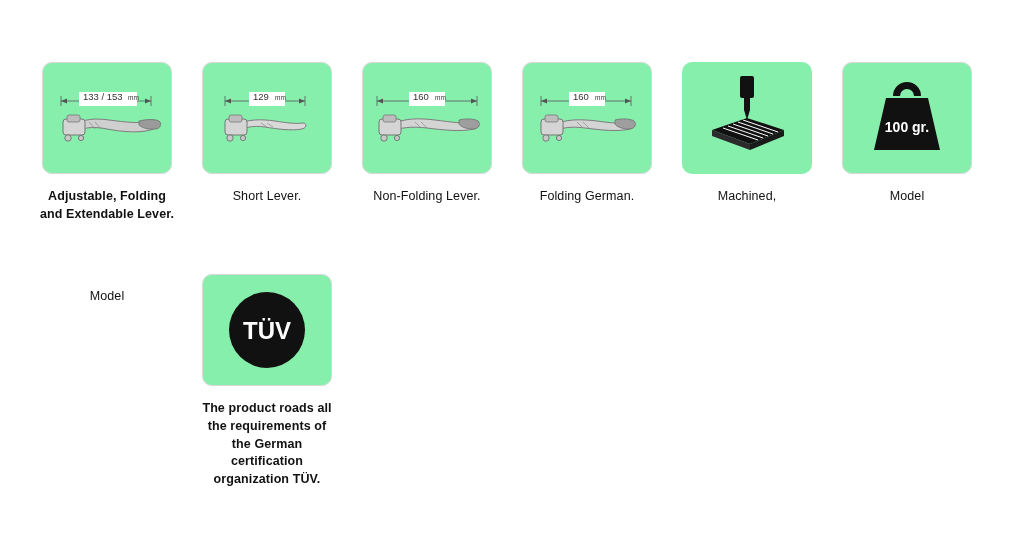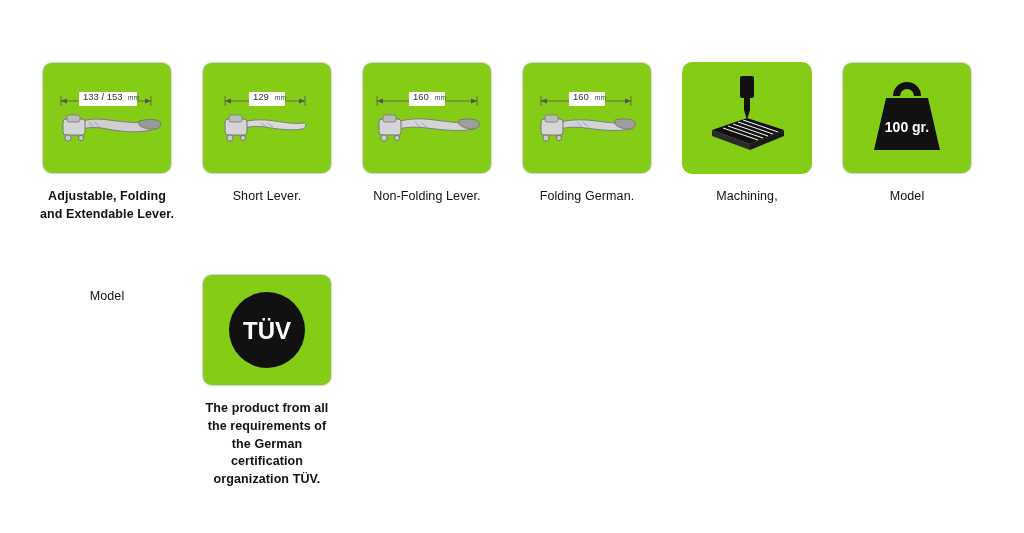--- a/index.html
+++ b/index.html
@@ -33,21 +33,21 @@
     display: flex;
     flex-direction: column;
     align-items: center;
   }
 
   .card {
     width: 130px;
     height: 112px;
     border: 1px solid #d7d7d7;
     border-radius: 10px;
-    background: #84cc16;
+    background: #86efac;
     box-sizing: border-box;
     display: flex;
     align-items: center;
     justify-content: center;
     overflow: hidden;
   }
   .card.noborder {
     border-color: transparent;
   }
   .caption {
@@ -206,21 +206,21 @@
           <polygon points="92,62 92,68 58,82 58,76" fill="#1a1a1a"></polygon>
           <g stroke="#ffffff" stroke-width="1">
             <line x1="31" y1="60" x2="66" y2="72"></line>
             <line x1="36" y1="58" x2="71" y2="70"></line>
             <line x1="41" y1="56" x2="76" y2="68"></line>
             <line x1="46" y1="54" x2="81" y2="66"></line>
             <line x1="51" y1="52" x2="86" y2="64"></line>
           </g>
         </svg>
       </div>
-      <div class="caption">Machining,</div>
+      <div class="caption">Machined,</div>
     </div>
 
     <div class="cell">
       <div class="card">
         <svg width="110" height="100" viewBox="0 0 110 100">
           <path d="M55 14 a14 14 0 0 1 14 14 h-7 a7 7 0 0 0 -14 0 h-7 a14 14 0 0 1 14 -14 z" fill="#111"></path>
           <path d="M34 30 h42 l12 52 h-66 z" fill="#111"></path>
           <text x="55" y="64" text-anchor="middle" fill="#ffffff" font-family="Liberation Sans, sans-serif" font-size="14" font-weight="bold">100 gr.</text>
         </svg>
       </div>
@@ -236,18 +236,18 @@
     </div>
 
 
     <div class="cell">
       <div class="card">
         <svg width="110" height="100" viewBox="0 0 110 100">
           <circle cx="55" cy="50" r="38" fill="#111"></circle>
           <text x="55" y="59" text-anchor="middle" fill="#ffffff" font-family="Liberation Sans, sans-serif" font-size="24" font-weight="bold">TÜV</text>
         </svg>
       </div>
-      <div class="caption block">The product from all the requirements of the German certification organization TÜV.</div>
+      <div class="caption block">The product roads all the requirements of the German certification organization TÜV.</div>
     </div>
 
   </div>
 
 </div>
 
 </body></html>

